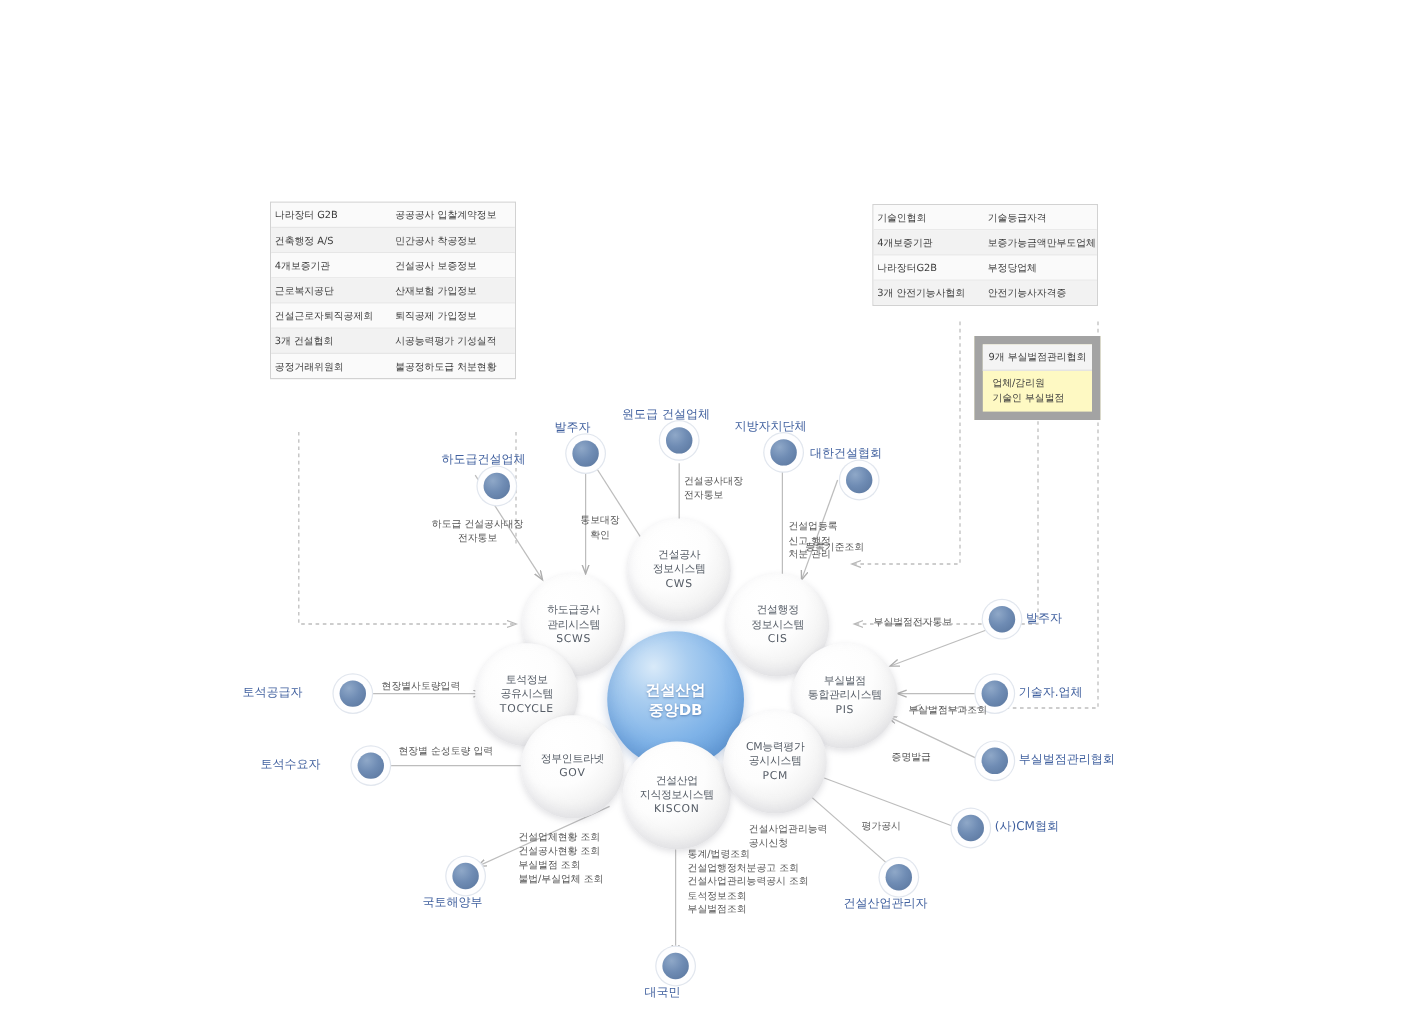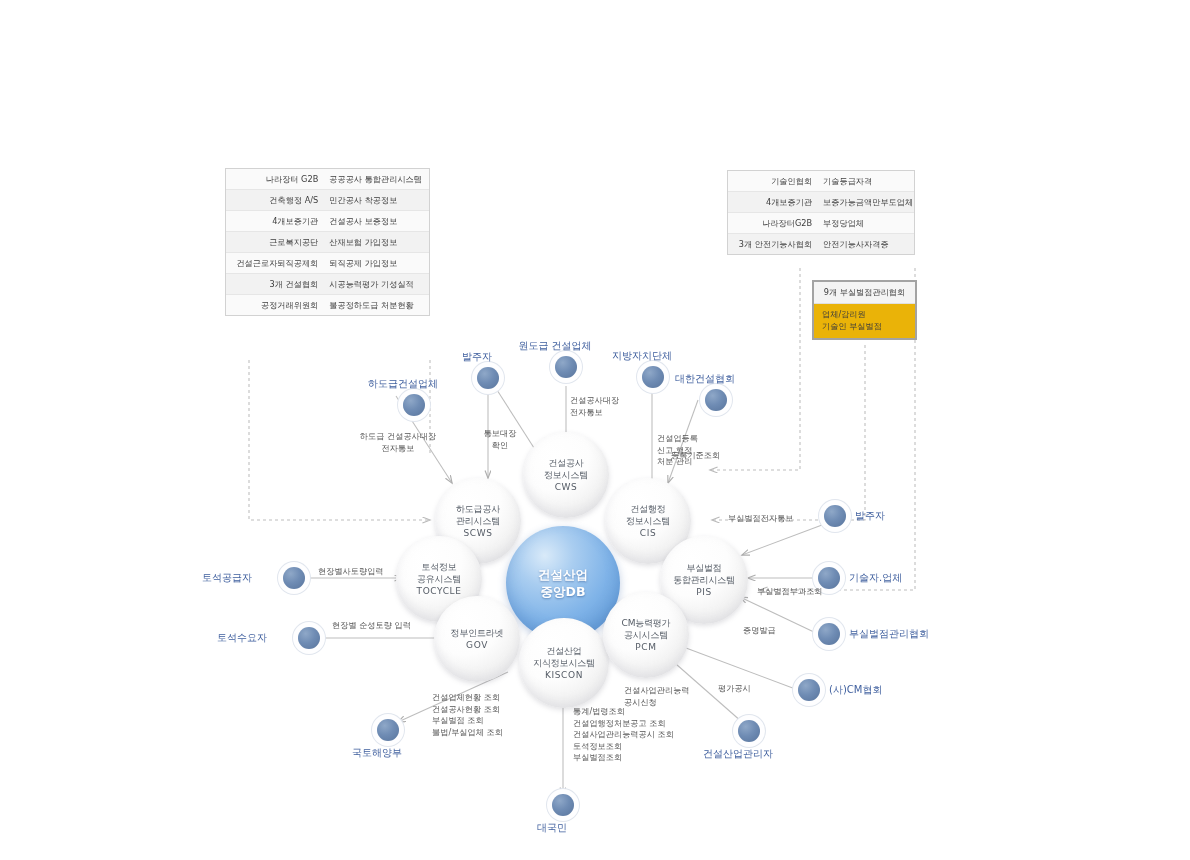--- a/index.html
+++ b/index.html
@@ -31,30 +31,30 @@
   }
   .info-table .row:nth-child(even){background:#f2f2f2;}
   .info-table .row:last-child{border-bottom:none;}
   .info-table .c1,.info-table .c2{
     font-size:8.2px;line-height:11px;
     padding:4.5px 3px;
     color:#3c3c3c;
     white-space:nowrap;
     overflow:hidden;
   }
-  .info-table .c1{width:48%;text-align:right;}
+  .info-table .c1{width:48%;text-align:left;}
   .info-table .c2{width:52%;text-align:left;padding-left:8px;}
 
   #table-left{left:225px;top:168px;width:205px;}
   #table-right{left:727px;top:170px;width:188px;}
 
   .note-box{
     position:absolute;
-    border:2px solid #a3a3a3;
-    background:#eab308;
+    border:7px solid #a3a3a3;
+    background:#fef9c3;
     box-sizing:border-box;
   }
   .note-box .nb-head{
     font-size:8.2px;line-height:11px;text-align:center;
     padding:5px 4px;background:#f4f4f4;border-bottom:1px solid #e0e0e0;
     color:#3c3c3c;white-space:nowrap;
   }
   .note-box .nb-body{padding:5px 8px 6px 8px;}
   .note-box .nb-line{font-size:8.2px;line-height:11.5px;color:#3c3c3c;white-space:nowrap;}
   #note-right{left:812px;top:280px;width:105px;}
@@ -167,21 +167,21 @@
 
       <path d="M508,672 L398,722" marker-end="url(#ah)"></path>
 
       <path d="M563,690 L563,795" marker-end="url(#ah)"></path>
     </g>
   </svg>
 
   <div class="info-table" id="table-left">
     <div class="row">
       <div class="c1">나라장터 G2B</div>
-      <div class="c2">공공공사 통합관리시스템</div>
+      <div class="c2">공공공사 입찰계약정보</div>
     </div>
     <div class="row">
       <div class="c1">건축행정 A/S</div>
       <div class="c2">민간공사 착공정보</div>
     </div>
     <div class="row">
       <div class="c1">4개보증기관</div>
       <div class="c2">건설공사 보증정보</div>
     </div>
     <div class="row">

